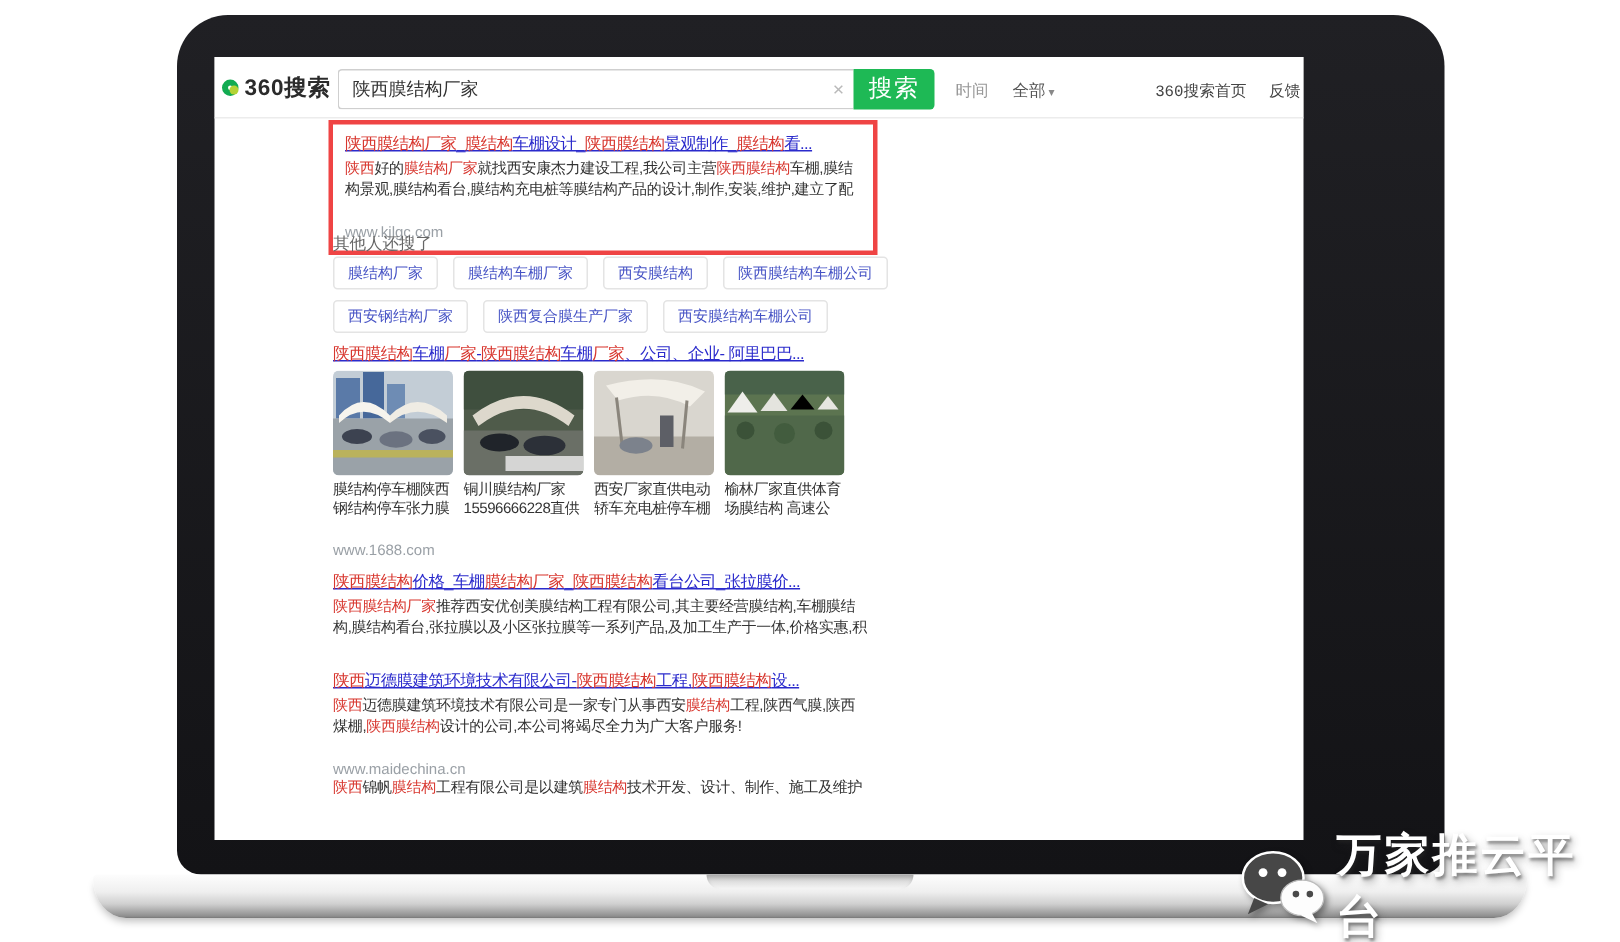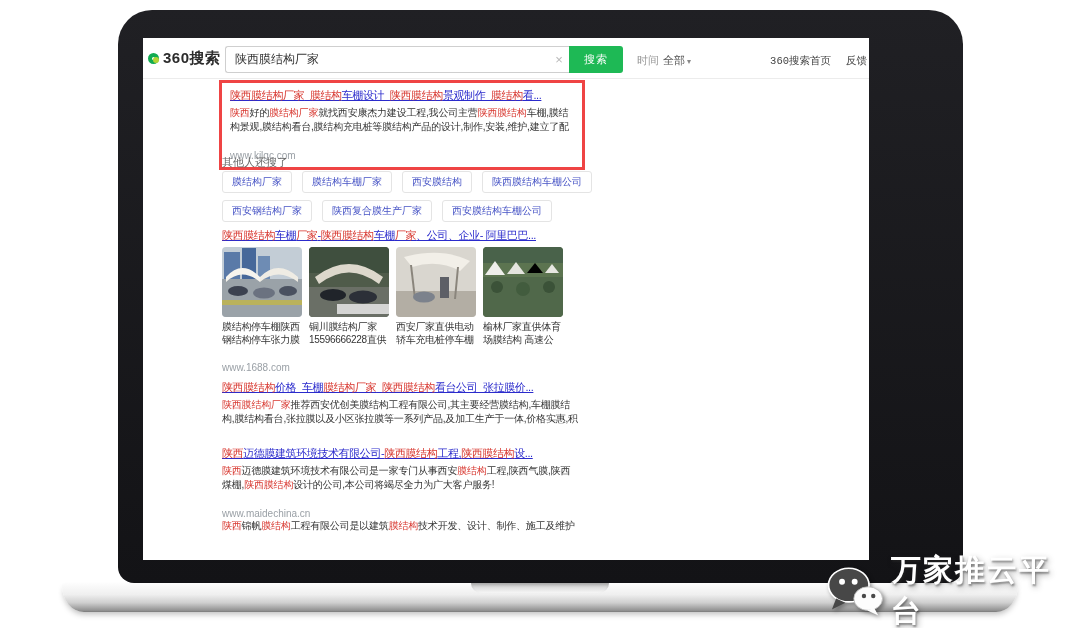--- a/index.html
+++ b/index.html
@@ -26,24 +26,24 @@
   .logo-ring{position:relative;width:11px;height:11px;border:4px solid #12ab52;border-radius:50%;}
   .logo-ring:after{content:"";position:absolute;right:-4px;bottom:-3px;width:6px;height:6px;
     background:#b3d335;border-radius:50%;}
   .logo-text{font-size:15px;font-weight:700;color:#2b2b2b;letter-spacing:0.5px;}
   .search-wrap{position:absolute;left:82px;top:8px;width:344px;height:27px;
     border:1px solid #cfcfcf;border-right:none;border-radius:3px 0 0 3px;background:#fff;display:flex;align-items:center;}
   .search-input{flex:1;border:none;outline:none;font-size:12px;color:#333;padding:0 4px 0 9px;
     font-family:inherit;background:transparent;}
   .clear-x{width:20px;text-align:center;color:#b9b9b9;font-size:13px;cursor:pointer;}
   .search-btn{position:absolute;left:426px;top:8px;width:54px;height:27px;border:none;
-    background:#1eb955;color:#fff;font-size:11px;border-radius:0 3px 3px 0;cursor:pointer;
+    background:#1eb955;color:#fff;font-size:16px;border-radius:0 3px 3px 0;cursor:pointer;
     font-family:inherit;letter-spacing:1px;}
   .time-filter{position:absolute;left:494px;top:15px;font-size:11px;color:#999;cursor:pointer;}
-  .time-filter .val{color:#555;margin-left:4px;text-align:center;}
+  .time-filter .val{color:#555;margin-left:16px;text-align:center;}
   .time-filter .caret{font-size:8px;color:#888;margin-left:2px;}
   .top-links{position:absolute;right:2px;top:16px;display:flex;gap:15px;font-size:10.5px;color:#444;white-space:nowrap;}
   .top-links span{cursor:pointer;font-family:Liberation Mono, monospace;}
 
   
   .result-title{font-size:11px;letter-spacing:-0.4px;color:#2b2bcc;text-decoration:underline;
     white-space:nowrap;overflow:hidden;cursor:pointer;}
   .result-title .hl{color:#d8372f;}
   .result-desc{font-size:10px;letter-spacing:-0.2px;color:#333;line-height:14px;margin-top:3px;}
   .result-desc .hl{color:#d8372f;}

